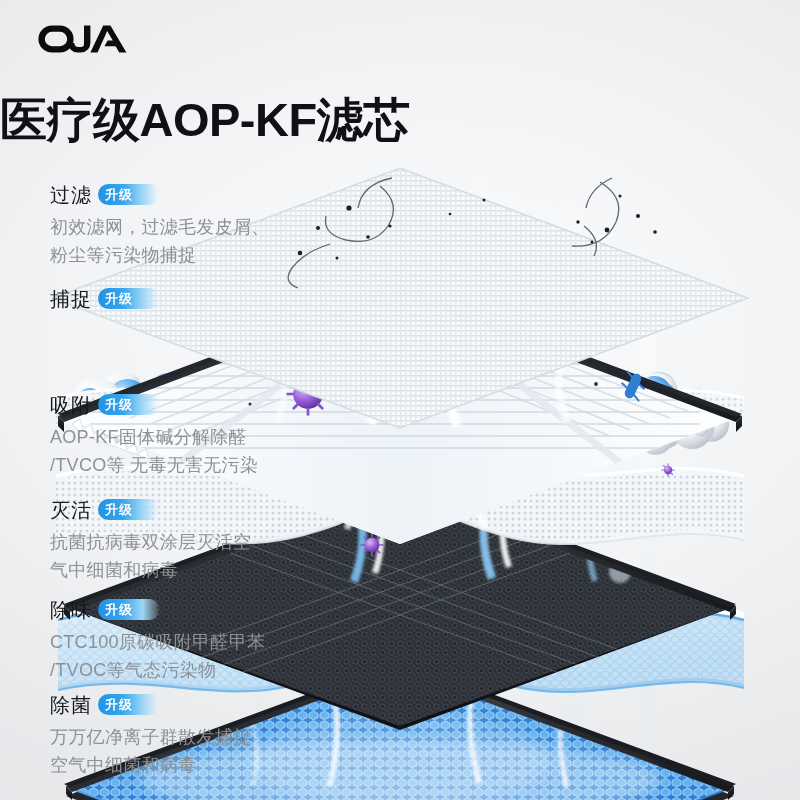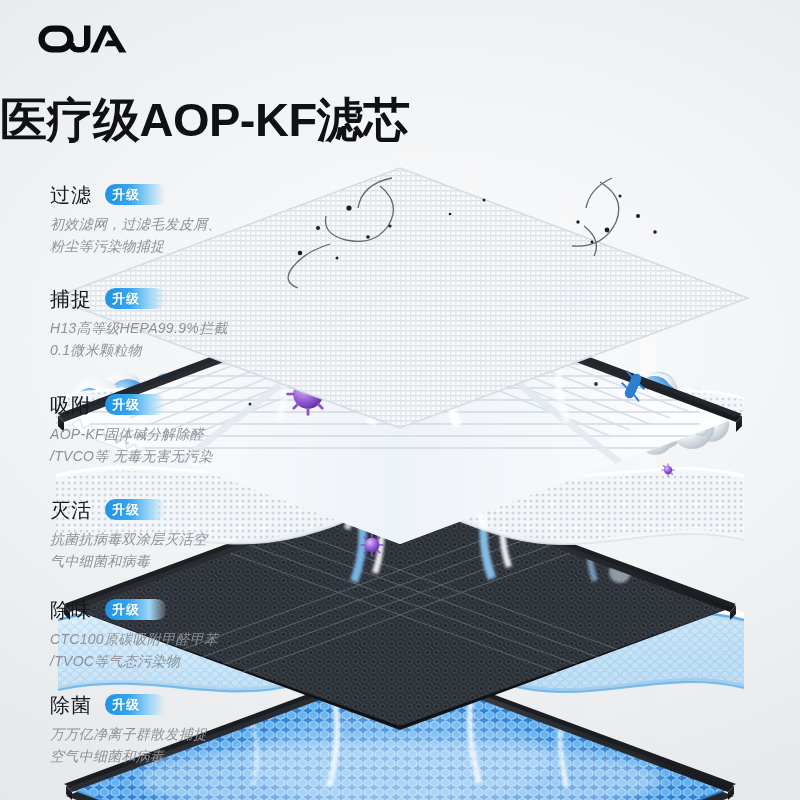--- a/index.html
+++ b/index.html
@@ -34,41 +34,40 @@
   }
 
   
   .block{ position:absolute; left:50px; width:250px; z-index:35; }
   .bhead{ display:flex; align-items:center; height:25px; }
   .btitle{
     font-size:20px; font-weight:400; color:#16181b;
     letter-spacing:1px; line-height:1;
   }
   .badge{
-    margin-left:13px;
+    margin-left:6px;
     position:relative;
     height:21px; width:62px;
     border-radius:11px;
     background:linear-gradient(90deg,#1f93e6 0%,#36a6ee 40%,#9ed6f6 72%,rgba(206,233,249,0.25) 94%,rgba(230,240,248,0) 100%);
     display:flex; align-items:center;
     padding-left:7px;
   }
   .badge span{
     font-size:13px; font-weight:700; color:#ffffff;
     letter-spacing:1px; line-height:1;
     text-shadow:0 0 2px rgba(30,120,190,.35);
   }
   .bdesc{
     margin-top:7px;
-    font-size:14px;
+    font-size:18px;
     color:#8d9095;
     line-height:1.55;
     letter-spacing:0.3px;
     font-weight:400;
-    font-style:italic;
   }
   .bdesc div{ white-space:nowrap; }
 
   
   #art{ position:absolute; left:0; top:0; width:800px; height:800px; z-index:10; }
 </style>
 </head>
 <body>
 
 <div id="stage">
@@ -1079,24 +1078,20 @@
     </div>
   </div>
 
   <div class="block" style="top:286px">
     <div class="bhead">
       <div class="btitle">捕捉</div>
       <div class="badge">
         <span>升级</span>
       </div>
     </div>
-    <div class="bdesc">
-      <div>H13高等级HEPA99.9%拦截</div>
-      <div>0.1微米颗粒物</div>
-    </div>
   </div>
 
   <div class="block" style="top:392px">
     <div class="bhead">
       <div class="btitle">吸附</div>
       <div class="badge">
         <span>升级</span>
       </div>
     </div>
     <div class="bdesc">

